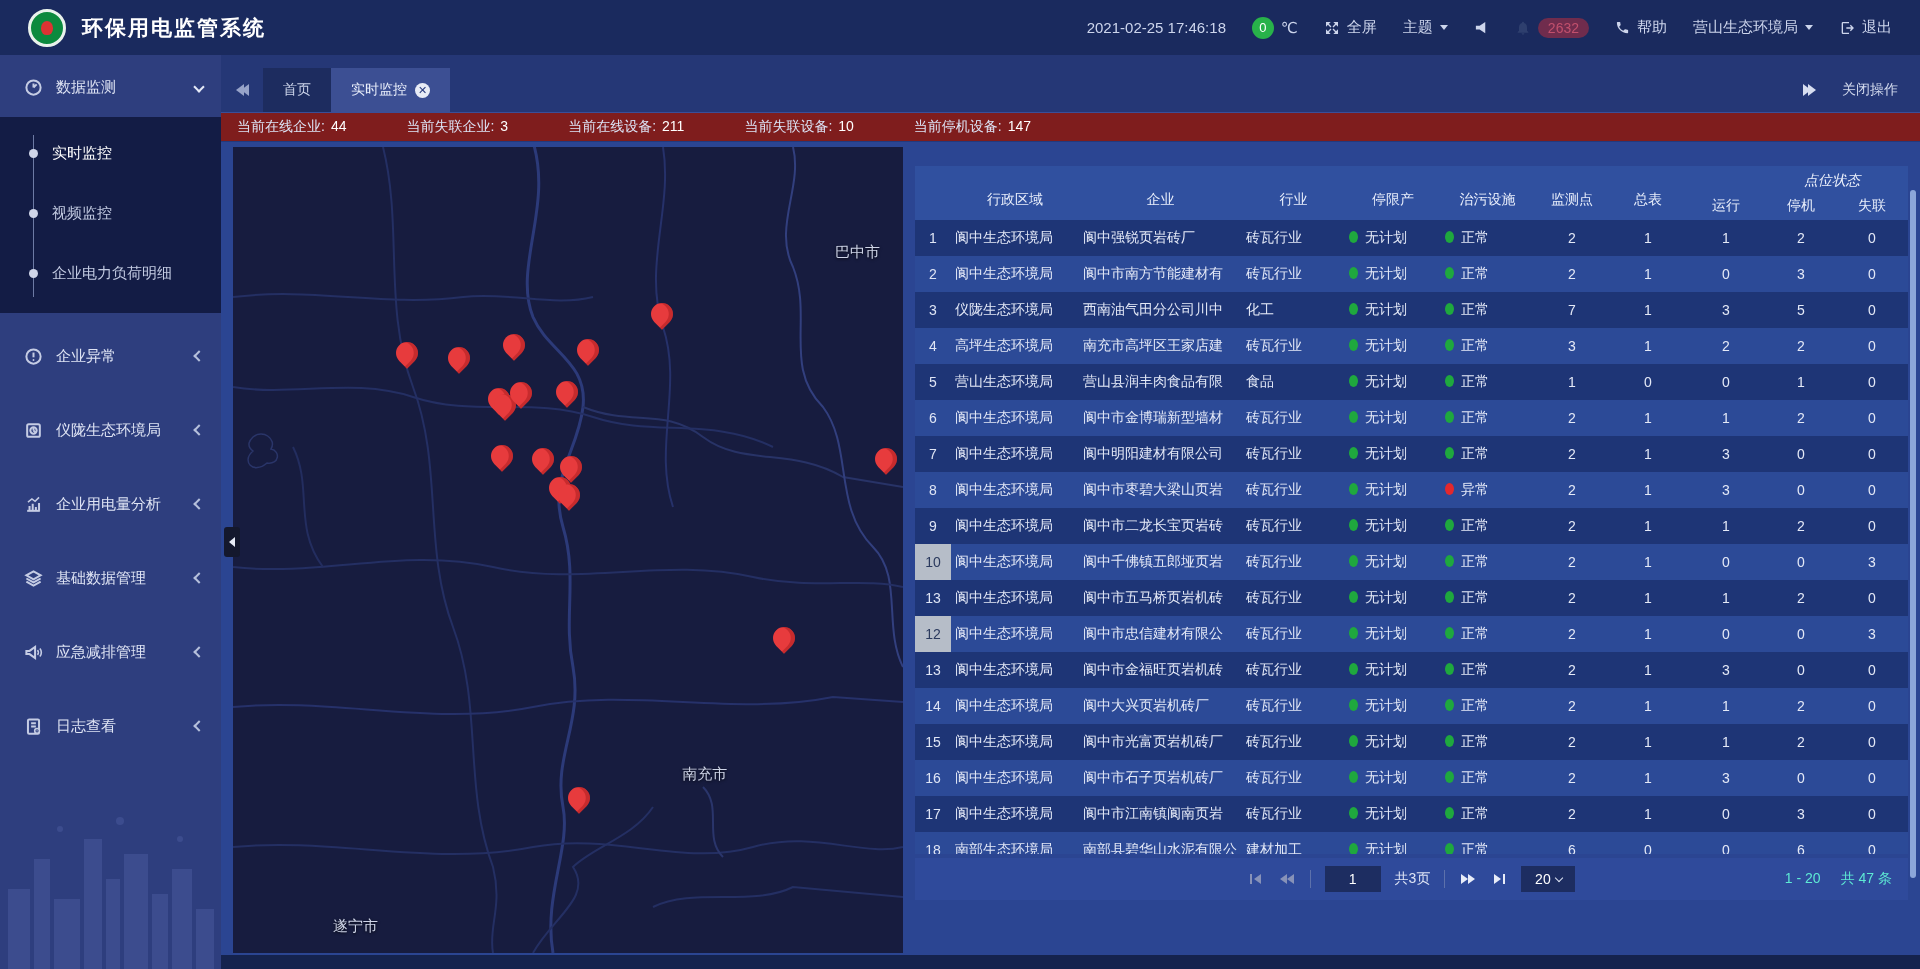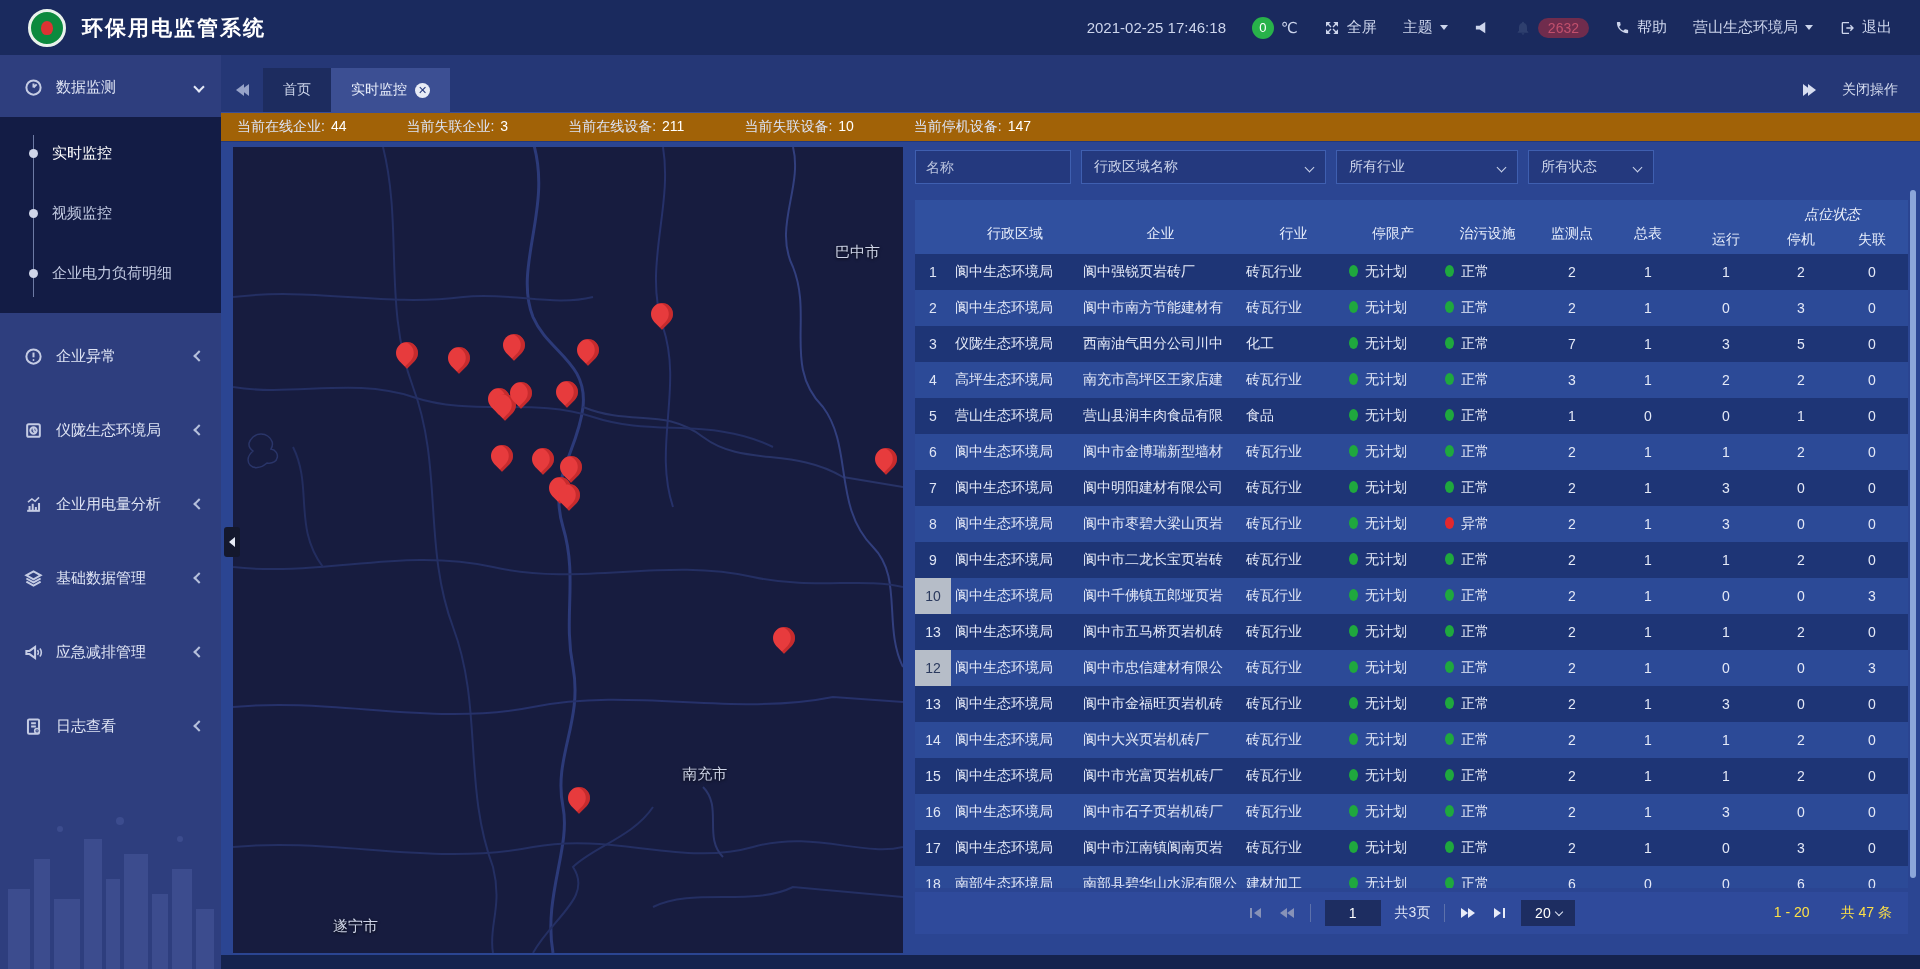--- a/index.html
+++ b/index.html
@@ -42,21 +42,21 @@
   .dbl-tri{display:flex}
   .tri-l{width:0;height:0;border-top:6px solid transparent;border-bottom:6px solid transparent;border-right:8px solid #97a3c9}
   .tri-r{width:0;height:0;border-top:6px solid transparent;border-bottom:6px solid transparent;border-left:8px solid #d7ddf0}
   .tab{height:44px;display:flex;align-items:center;gap:8px;padding:0 20px;color:#ccd4ea;font-size:14px;cursor:pointer}
   .tab.inactive{background:#1d2c5f}
   .tab.active{background:#3c4f93;color:#e8edfa}
   .tab-close{width:15px;height:15px;border-radius:50%;background:#e8ecf6;color:#26397c;font-size:11px;line-height:15px;text-align:center;font-weight:bold;cursor:pointer}
   .tabbar-right{margin-left:auto;display:flex;align-items:center;gap:26px;padding:0 22px;height:44px;color:#d3daee;font-size:14px}
 
   
-  .stats{position:absolute;left:221px;top:113px;width:1699px;height:29px;background:#a16207;display:flex;align-items:center;gap:60px;padding-left:16px;border-bottom:1px solid #24397c;color:#dce3f5;font-size:14px;z-index:5}
+  .stats{position:absolute;left:221px;top:113px;width:1699px;height:29px;background:#7f1d1d;display:flex;align-items:center;gap:60px;padding-left:16px;border-bottom:1px solid #24397c;color:#dce3f5;font-size:14px;z-index:5}
   .stat{display:flex;gap:6px}
   .stat .v{color:#fff}
 
   
   .map{position:absolute;left:233px;top:147px;width:670px;height:806px;background:#171c3f;overflow:hidden}
   .map svg.roads{position:absolute;left:0;top:0}
   .pin{position:absolute;width:22px;height:22px;transform:translate(-50%,-95%)}
   .pin::after{content:"";display:block;width:22px;height:22px;background:#e73b3d;border-radius:50% 50% 50% 0;transform:rotate(-45deg);box-shadow:inset -3px -3px 0 rgba(140,15,18,.35)}
   .city{position:absolute;transform:translate(-50%,-50%);color:#cfd5e8;font-size:15px;text-shadow:0 1px 3px rgba(0,0,0,.8);white-space:nowrap}
   .collapse-handle{position:absolute;left:224px;top:527px;width:16px;height:30px;background:#14182d;border-radius:3px;display:flex;align-items:center;justify-content:center;z-index:15;cursor:pointer}
@@ -94,21 +94,21 @@
   .vscroll{position:absolute;right:-8px;top:40px;width:6px;height:688px;background:#8ca6d9;border-radius:3px}
 
   
   .pager{margin-top:4px;height:42px;background:#2f4a9b;display:flex;align-items:center;position:relative;color:#dfe5f5;font-size:14px}
   .pager-center{position:absolute;left:0;right:0;display:flex;align-items:center;justify-content:center;gap:14px}
   .pbtn{display:flex;align-items:center;cursor:pointer}
   .psep{width:1px;height:18px;background:#5d71ab}
   .page-box{width:56px;height:26px;background:#1d2d61;color:#fff;text-align:center;line-height:26px}
   .size-box{width:54px;height:26px;background:#1d2d61;color:#fff;display:flex;align-items:center;justify-content:center;gap:5px;cursor:pointer}
   .size-box .vchev{width:6px;height:6px;border-left:1.5px solid #dfe5f5;border-bottom:1.5px solid #dfe5f5;transform:rotate(-45deg);margin-top:-3px}
-  .pager-right{margin-left:auto;padding-right:16px;display:flex;gap:31px;color:#fde047}
+  .pager-right{margin-left:auto;padding-right:16px;display:flex;gap:20px;color:#5eead4}
 
   .bottomstrip{position:absolute;left:221px;top:955px;width:1699px;height:14px;background:#15234e}
   .mi path,.mi circle,.mi rect,.mi line,.mi polyline,.mi polygon{vector-effect:non-scaling-stroke}
 </style>
 </head>
 <body>
 
 <div class="app">
 
   <div class="hdr">
@@ -355,35 +355,20 @@
     <div class="city odd" style="left: 93.2%; top: 13%;">巴中市</div>
         <div class="city even" style="left: 70.4%; top: 77.8%;">南充市</div>
         <div class="city odd" style="left: 18.3%; top: 96.7%;">遂宁市</div>
       </div>
   </div>
   <div class="collapse-handle">
       <span class="t"></span>
     </div>
 
   <div class="rpanel">
-    <div class="filters">
-      <input class="f-input" type="text" placeholder="名称" style="">
-      <div class="f-select w245">
-        <span class="txt">行政区域名称</span>
-        <span class="vchev"></span>
-      </div>
-      <div class="f-select w182">
-        <span class="txt">所有行业</span>
-        <span class="vchev"></span>
-      </div>
-      <div class="f-select w126">
-        <span class="txt">所有状态</span>
-        <span class="vchev"></span>
-      </div>
-    </div>
 
     <div class="tablewrap">
       <div class="thead">
         <div class="group-lbl">点位状态</div>
         <div class="tgrid">
           <div class="cell"></div>
           <div class="cell">行政区域</div>
           <div class="cell">企业</div>
           <div class="cell">行业</div>
           <div class="cell">停限产</div>

